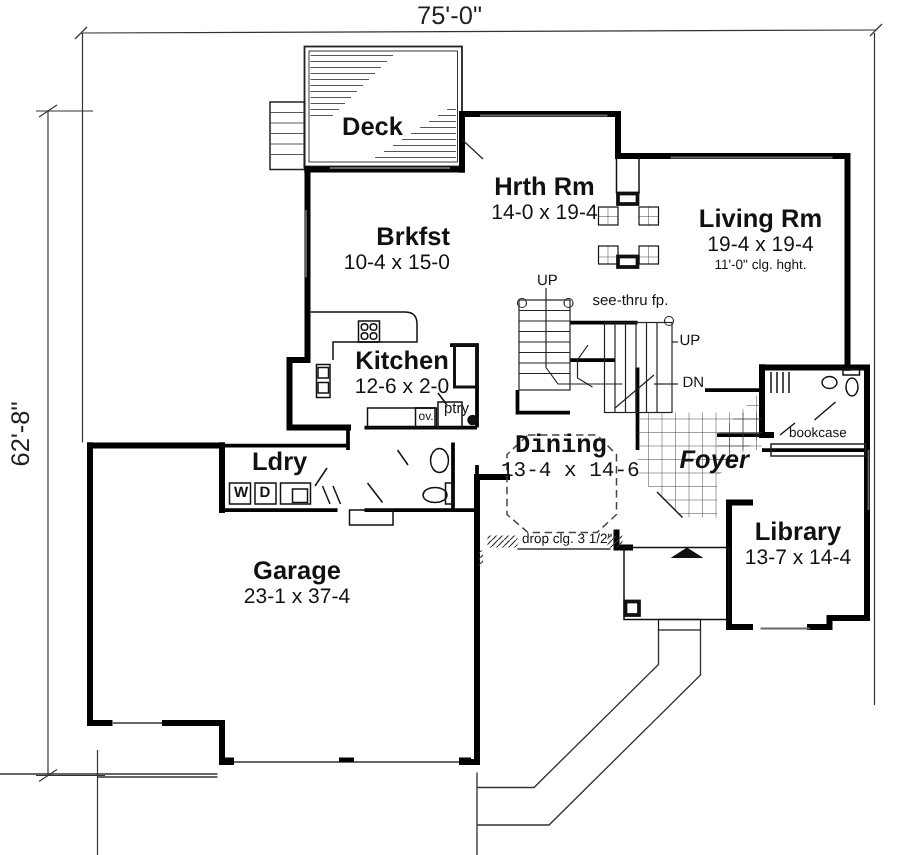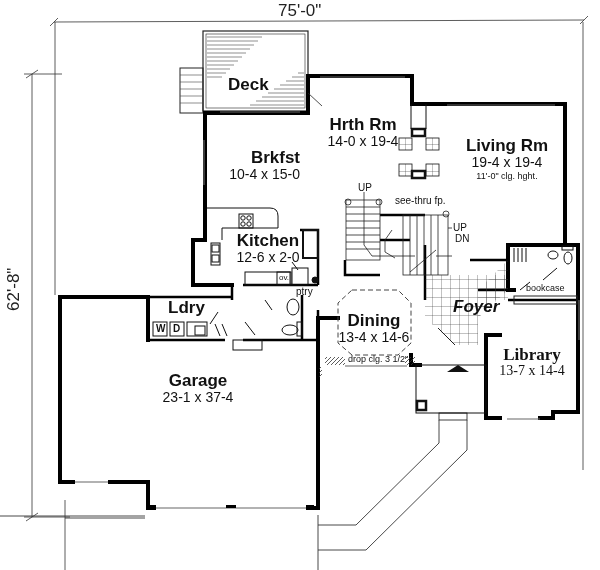--- a/index.html
+++ b/index.html
@@ -266,40 +266,40 @@
 <div class="lbl" style="left:220px; top:149px; width:80px;text-align:right;">
   <div class="room-name">Brkfst</div>
   <div class="room-dim">10-4 x 15-0</div>
 </div>
 
 <div class="lbl" style="left:228px; top:232px; width:80px;">
   <div class="room-name">Kitchen</div>
   <div class="room-dim">12-6 x 2-0</div>
 </div>
 
-<div class="lbl note" style="left:296px; top:268px;margin-top:19px;">ptry</div>
+<div class="lbl note" style="left:296px; top:268px;">ptry</div>
 <div class="lbl tiny" style="left:279px; top:274px; font-size:8px;">ov.</div>
 
 <div class="lbl note" style="left:358px; top:183px;">UP</div>
 <div class="lbl note" style="left:453px; top:223px;">UP</div>
-<div class="lbl note" style="left:455px; top:234px;">DN</div>
-
-<div class="lbl" style="left:334px; top:312px; width:80px;">
+<div class="lbl note" style="left:455px; top:251px;">DN</div>
+
+<div class="lbl" style="left:334px; top:289px; width:80px;font-family:Liberation Mono, monospace;">
   <div class="room-name">Dining</div>
   <div class="room-dim">13-4 x 14-6</div>
 </div>
 <div class="lbl tiny" style="left:348px; top:355px;">drop clg. 3 1/2"</div>
 
 <div class="lbl" style="left:453px; top:298px;font-style:italic;">
   <div class="room-name">Foyer</div>
 </div>
 
 <div class="lbl tiny" style="left:526px; top:284px;">bookcase</div>
 
-<div class="lbl" style="left:492px; top:346px; width:80px;font-family:Liberation Serif, serif;">
+<div class="lbl" style="left:492px; top:346px; width:80px;">
   <div class="room-name">Library</div>
   <div class="room-dim">13-7 x 14-4</div>
 </div>
 
 <div class="lbl" style="left:152px; top:299px;margin-left:16px;">
   <div class="room-name">Ldry</div>
 </div>
 <div class="lbl note" style="left:156px; top:324px; font-weight:bold;">W</div>
 <div class="lbl note" style="left:173px; top:324px; font-weight:bold;">D</div>
 

